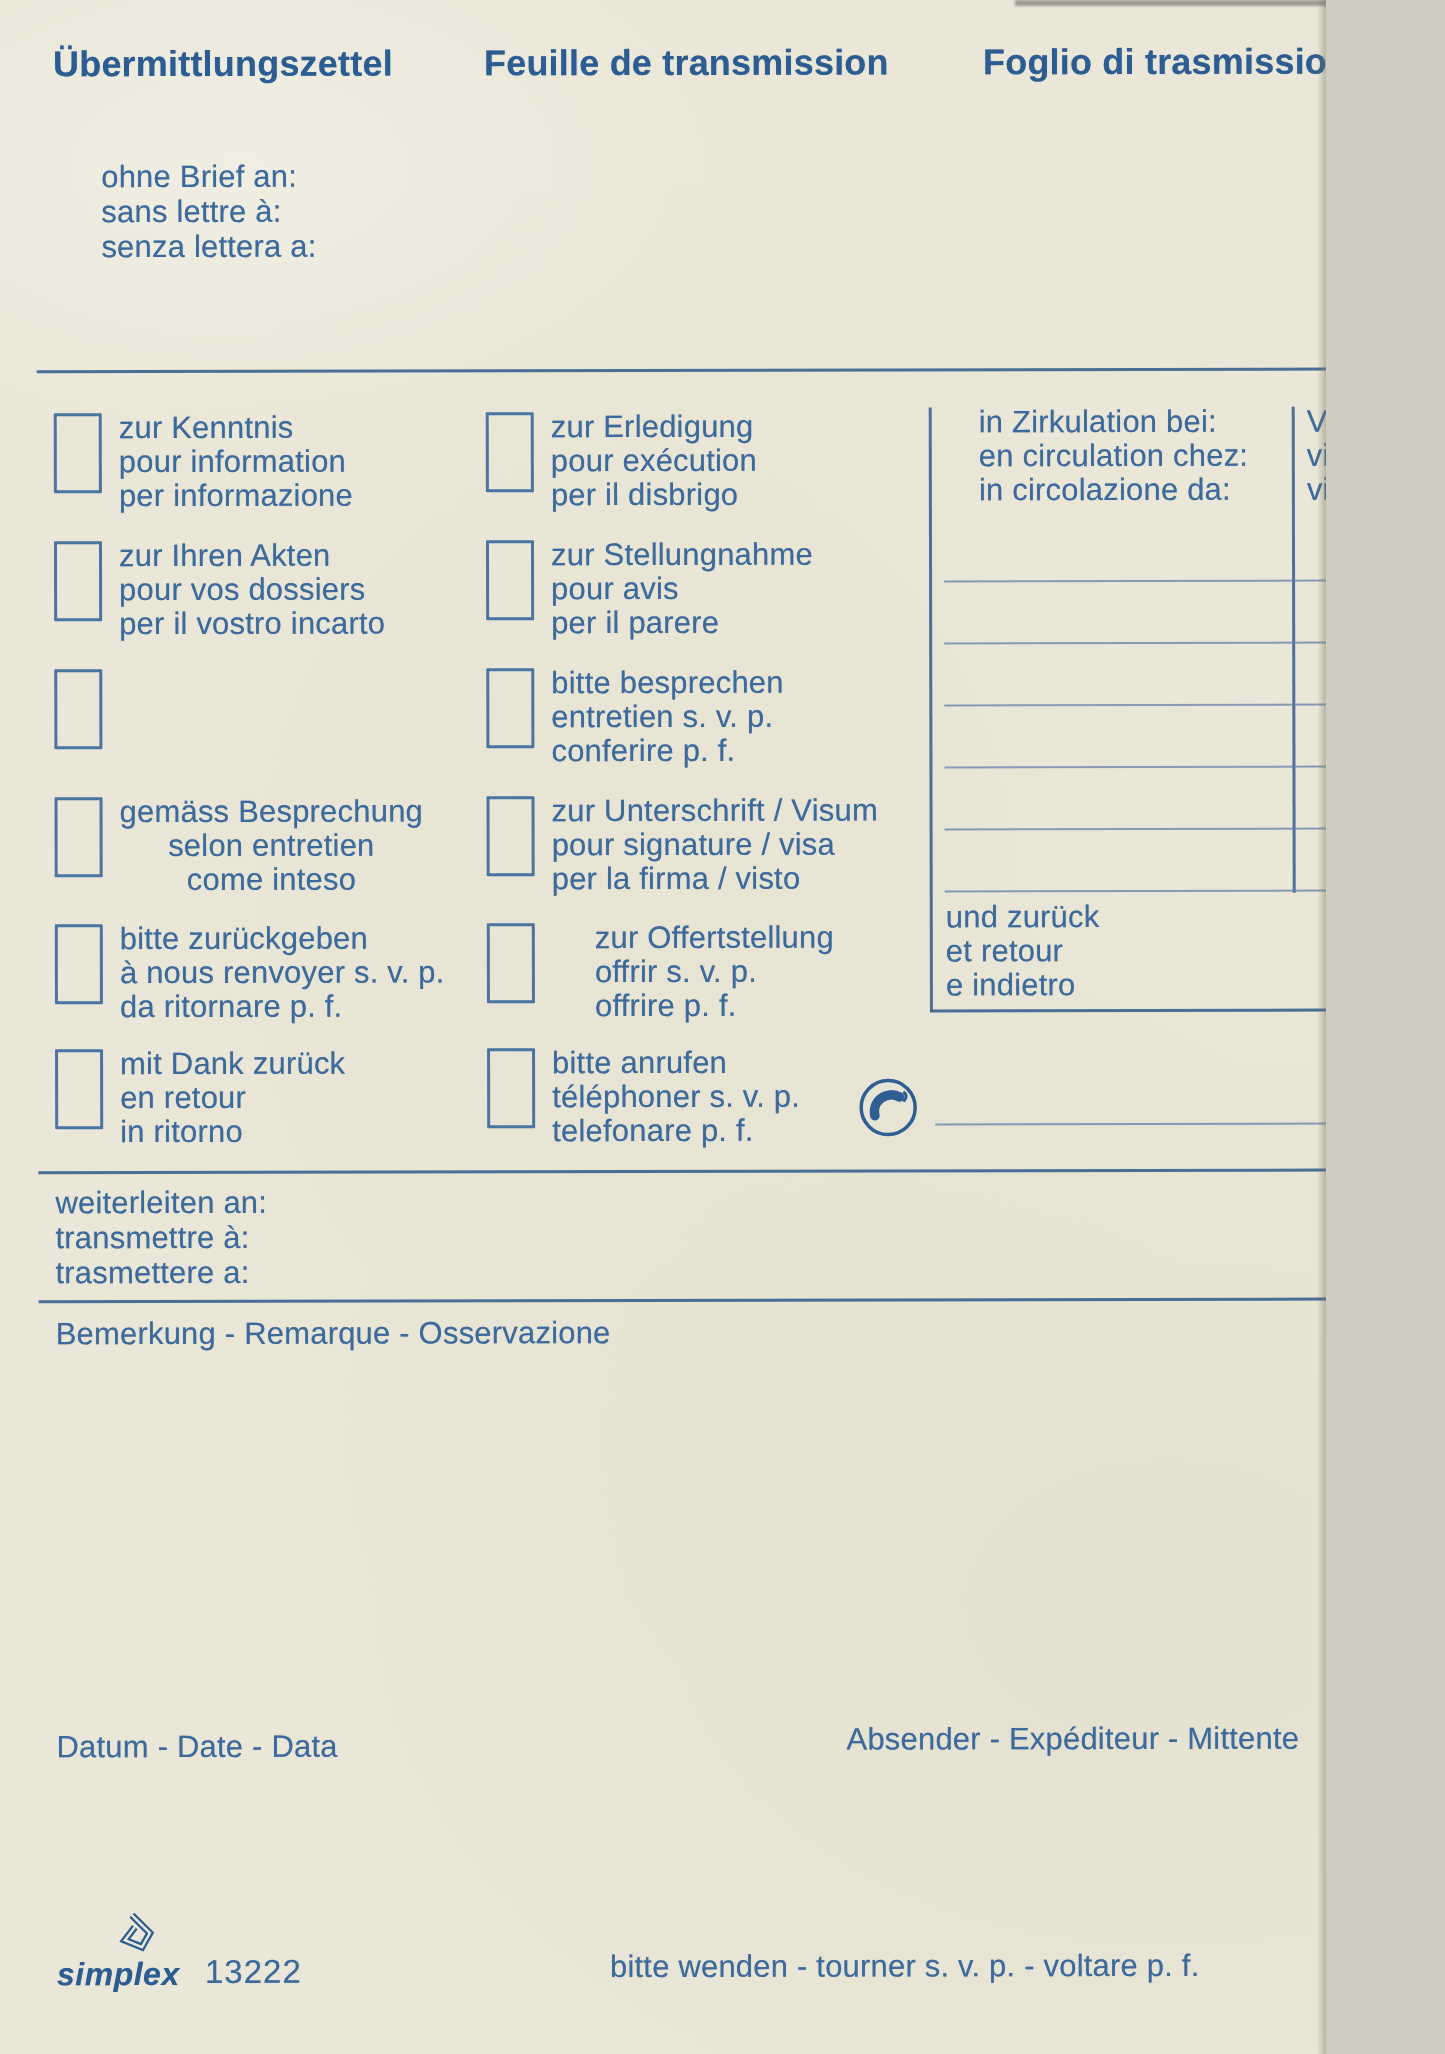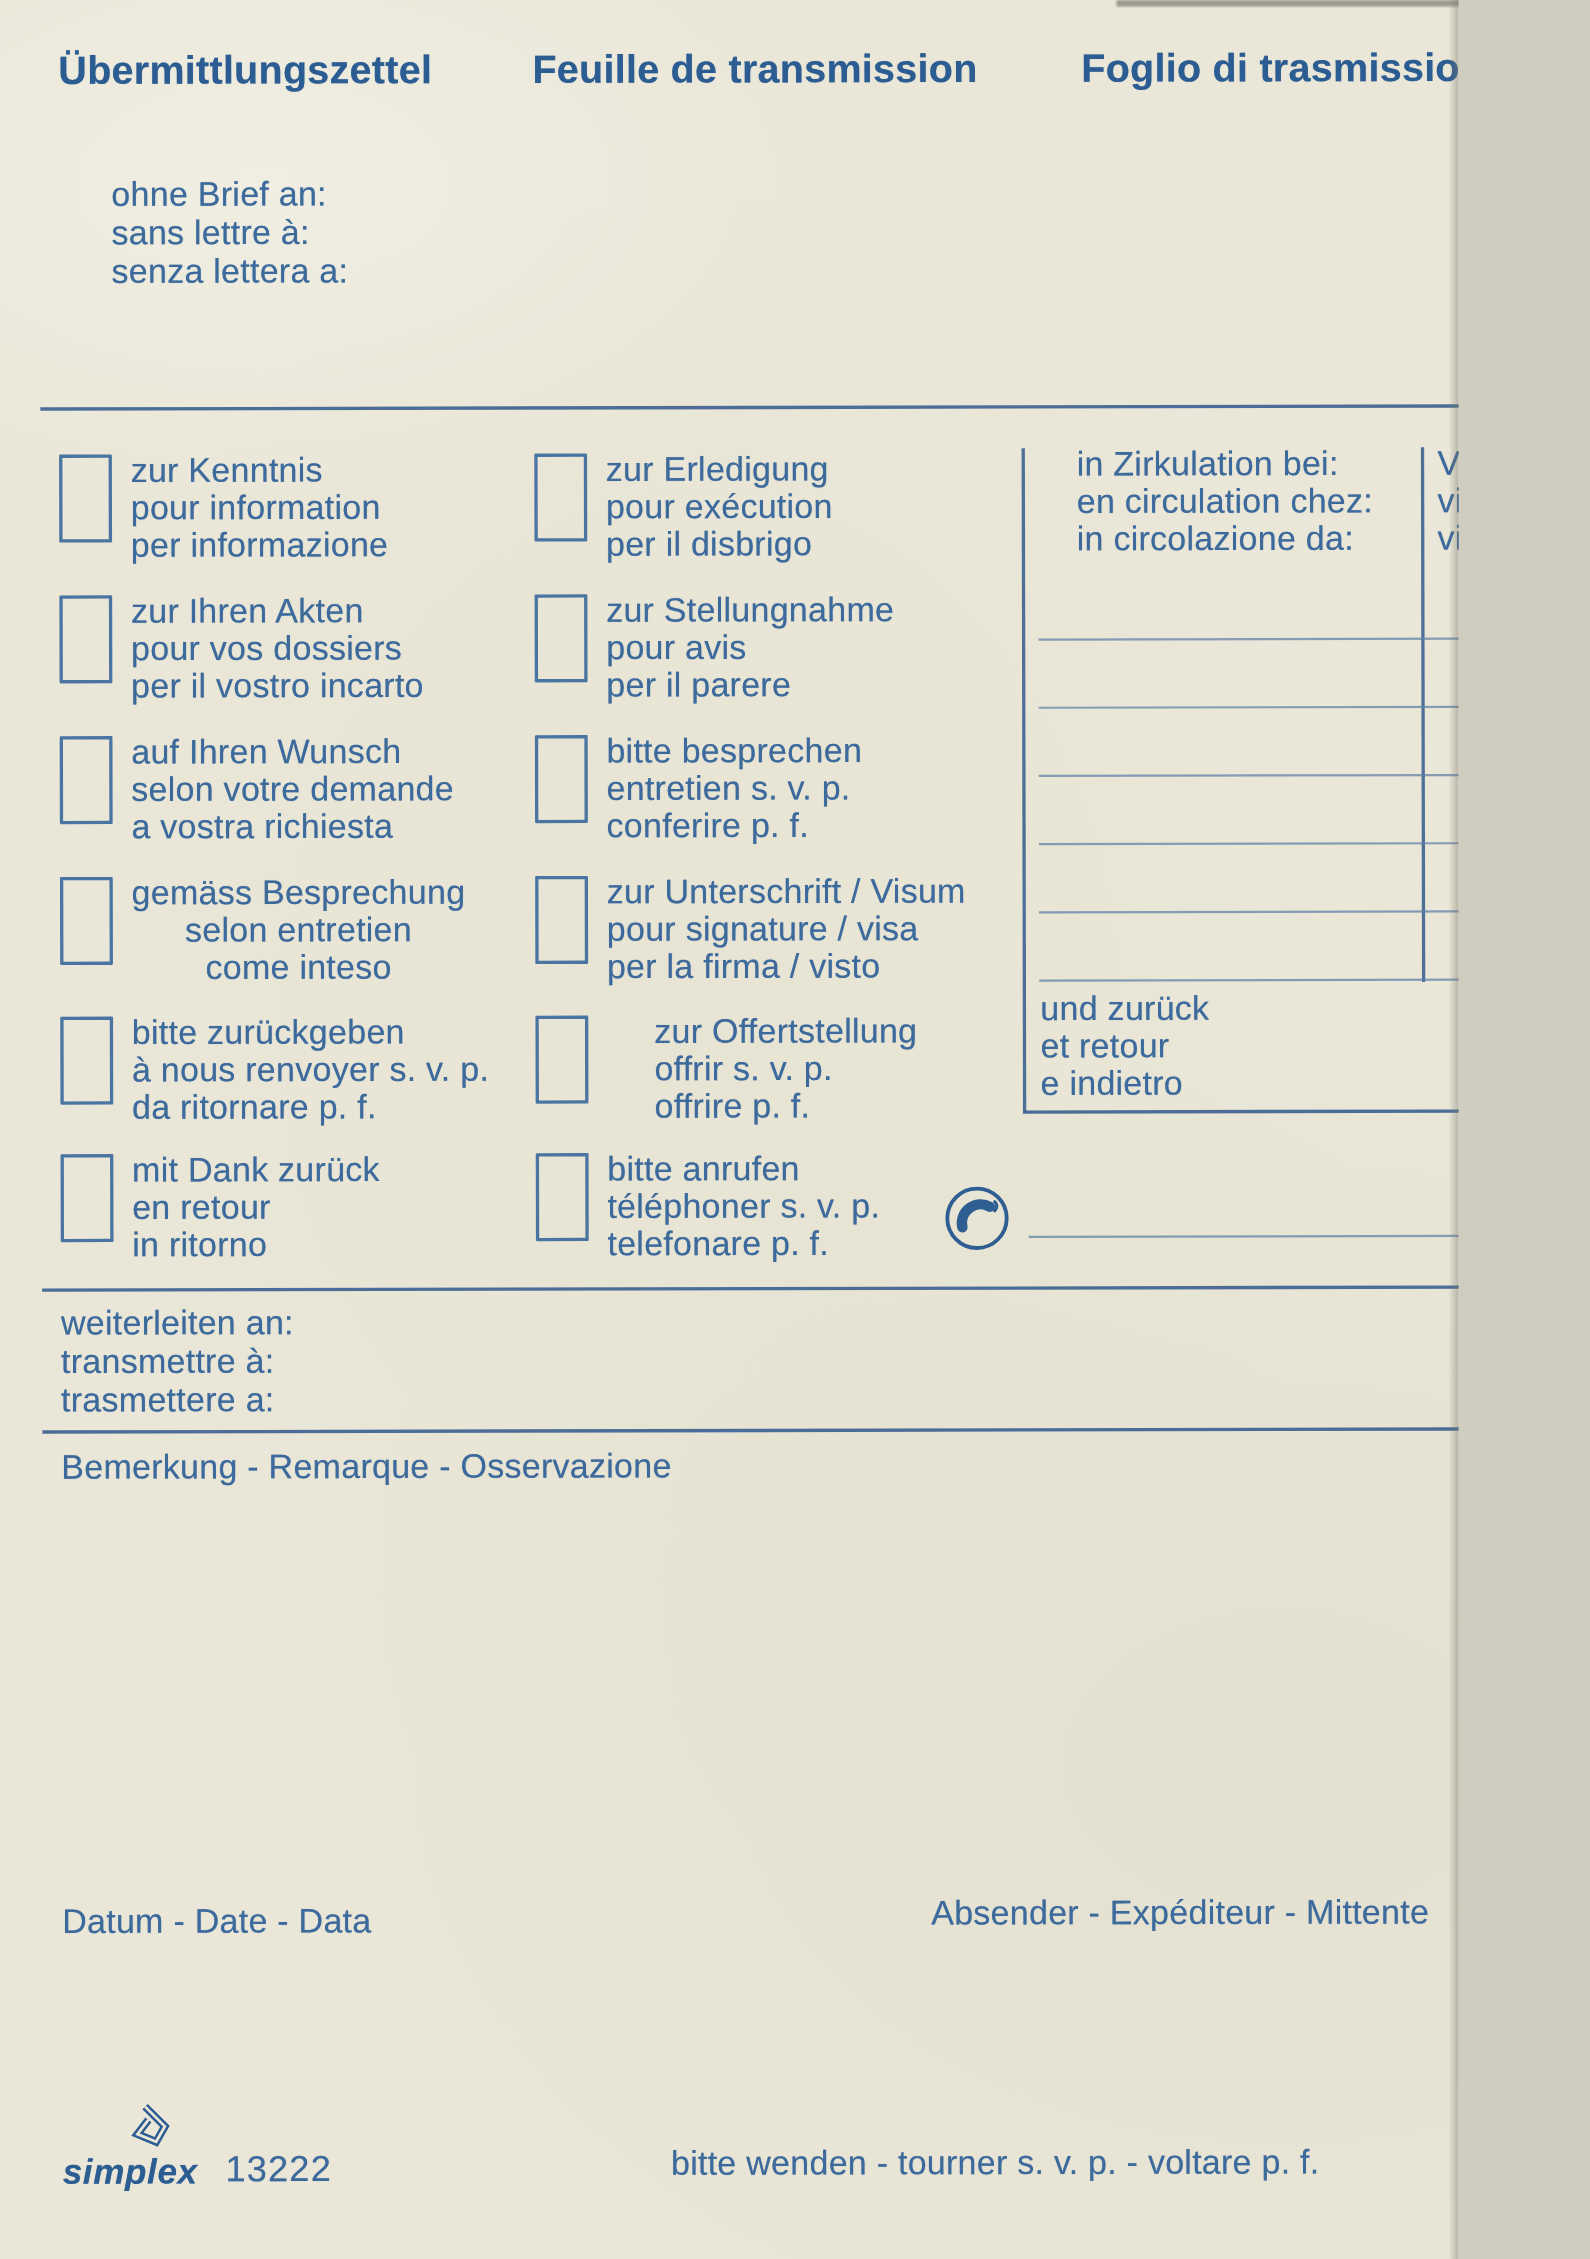--- a/index.html
+++ b/index.html
@@ -69,25 +69,20 @@
     <div class="opt" style="left:55px; top:538px;">
       <span class="cb"></span>
       <div class="lines">
           <span>zur Ihren Akten</span>
           <span>pour vos dossiers</span>
           <span>per il vostro incarto</span>
         </div>
     </div>
     <div class="opt" style="left:55px; top:666px;">
       <span class="cb"></span>
-      <div class="lines">
-          <span>auf Ihren Wunsch</span>
-          <span>selon votre demande</span>
-          <span>a vostra richiesta</span>
-        </div>
     </div>
     <div class="opt" style="left:55px; top:794px;text-align:center;">
       <span class="cb"></span>
       <div class="lines">
           <span>gemäss Besprechung</span>
           <span>selon entretien</span>
           <span>come inteso</span>
         </div>
     </div>
     <div class="opt" style="left:55px; top:921px;">

